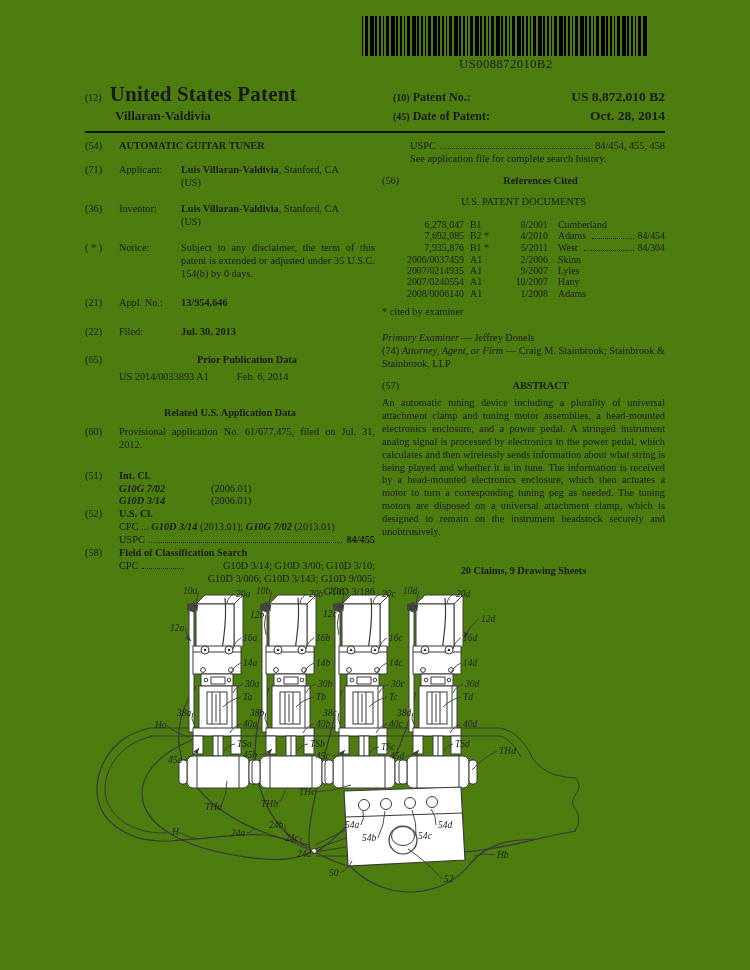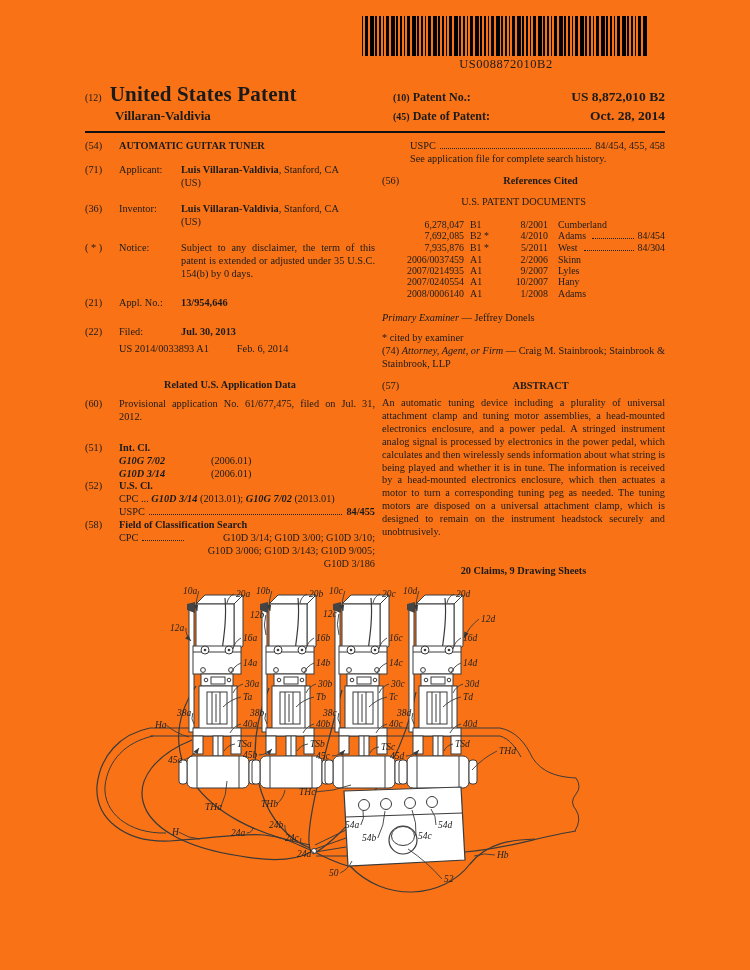--- a/index.html
+++ b/index.html
@@ -1,16 +1,16 @@
 <!DOCTYPE html>
 <html><head>
 <meta charset="utf-8">
 <style>
   html,body{margin:0;padding:0;background:#e8e8e8;}
-  .page{position:relative;width:750px;height:970px;background:#f97316;margin:0 auto;
+  .page{position:relative;width:750px;height:970px;background:#4d7c0f;margin:0 auto;
         font-family:"Liberation Serif","DejaVu Serif",serif;color:#1a1a1a;overflow:hidden;text-decoration:underline;}
   
   .barcode{position:absolute;left:362px;top:16px;width:288px;height:40px;}
   .barcode-text{position:absolute;left:362px;top:57px;width:288px;text-align:center;
                 font-size:12.5px;letter-spacing:.5px;}
   
   .hdr{position:absolute;left:85px;top:82px;width:580px;}
   .hdr-row{display:flex;justify-content:space-between;align-items:baseline;}
   .kind{font-size:10px;padding-right:4px;}
   .us-patent{font-size:21px;font-weight:bold;letter-spacing:.2px;}
@@ -177,20 +177,24 @@
       <span class="lbl">Appl. No.:</span>
       <span class="bold">13/954,646</span>
     </div>
 
     <div class="row" style="margin-top:16px">
       <span class="num">(22)</span>
       <span class="lbl">Filed:</span>
       <span class="bold">Jul. 30, 2013</span>
     </div>
 
+    <div class="row" style="margin-top:15px">
+      <span class="num">(65)</span>
+      <span class="center-head">Prior Publication Data</span>
+    </div>
     <div class="row" style="margin-top:4px">
       <span class="num"></span>
       <span>US 2014/0033893 A1</span>
       <span style="width:28px"></span>
       <span>Feb. 6, 2014</span>
     </div>
 
     <div class="row" style="margin-top:23px">
       <span class="center-head">Related U.S. Application Data</span>
     </div>
@@ -307,25 +311,25 @@
         <div class="ref-row">
           <span class="ref-num">2008/0006140</span>
           <span class="ref-kind">A1</span>
           <span class="ref-date">1/2008</span>
           <span class="ref-name">Adams</span>
           <span class="ref-fill"></span>
           <span class="ref-uspc"></span>
         </div>
       </div>
 
+    <div style="margin-top:7px">* cited by examiner</div>
+
     <div style="margin-top:13px">
       <span class="it">Primary Examiner</span><span> — Jeffrey Donels</span>
     </div>
-
-    <div style="margin-top:7px">* cited by examiner</div>
     <div class="just">
       <span>(74) </span><span class="it">Attorney, Agent, or Firm</span><span> — Craig  M.  Stainbrook; Stainbrook &amp; Stainbrook, LLP</span>
     </div>
 
     <div class="row" style="margin-top:9px">
       <span class="num">(57)</span>
       <span class="center-head">ABSTRACT</span>
     </div>
     <div class="just" style="margin-top:4px">An automatic tuning device including a plurality of universal attachment clamp and tuning motor assemblies, a head-mounted electronics enclosure, and a power pedal. A stringed instrument analog signal is processed by electronics in the power pedal, which calculates and then wirelessly sends information about what string is being played and whether it is in tune. The information is received by a head-mounted electronics enclosure, which then actuates a motor to turn a corresponding tuning peg as needed. The tuning motors are disposed on a universal attachment clamp, which is designed to remain on the instrument headstock securely and unobtrusively.</div>
 

